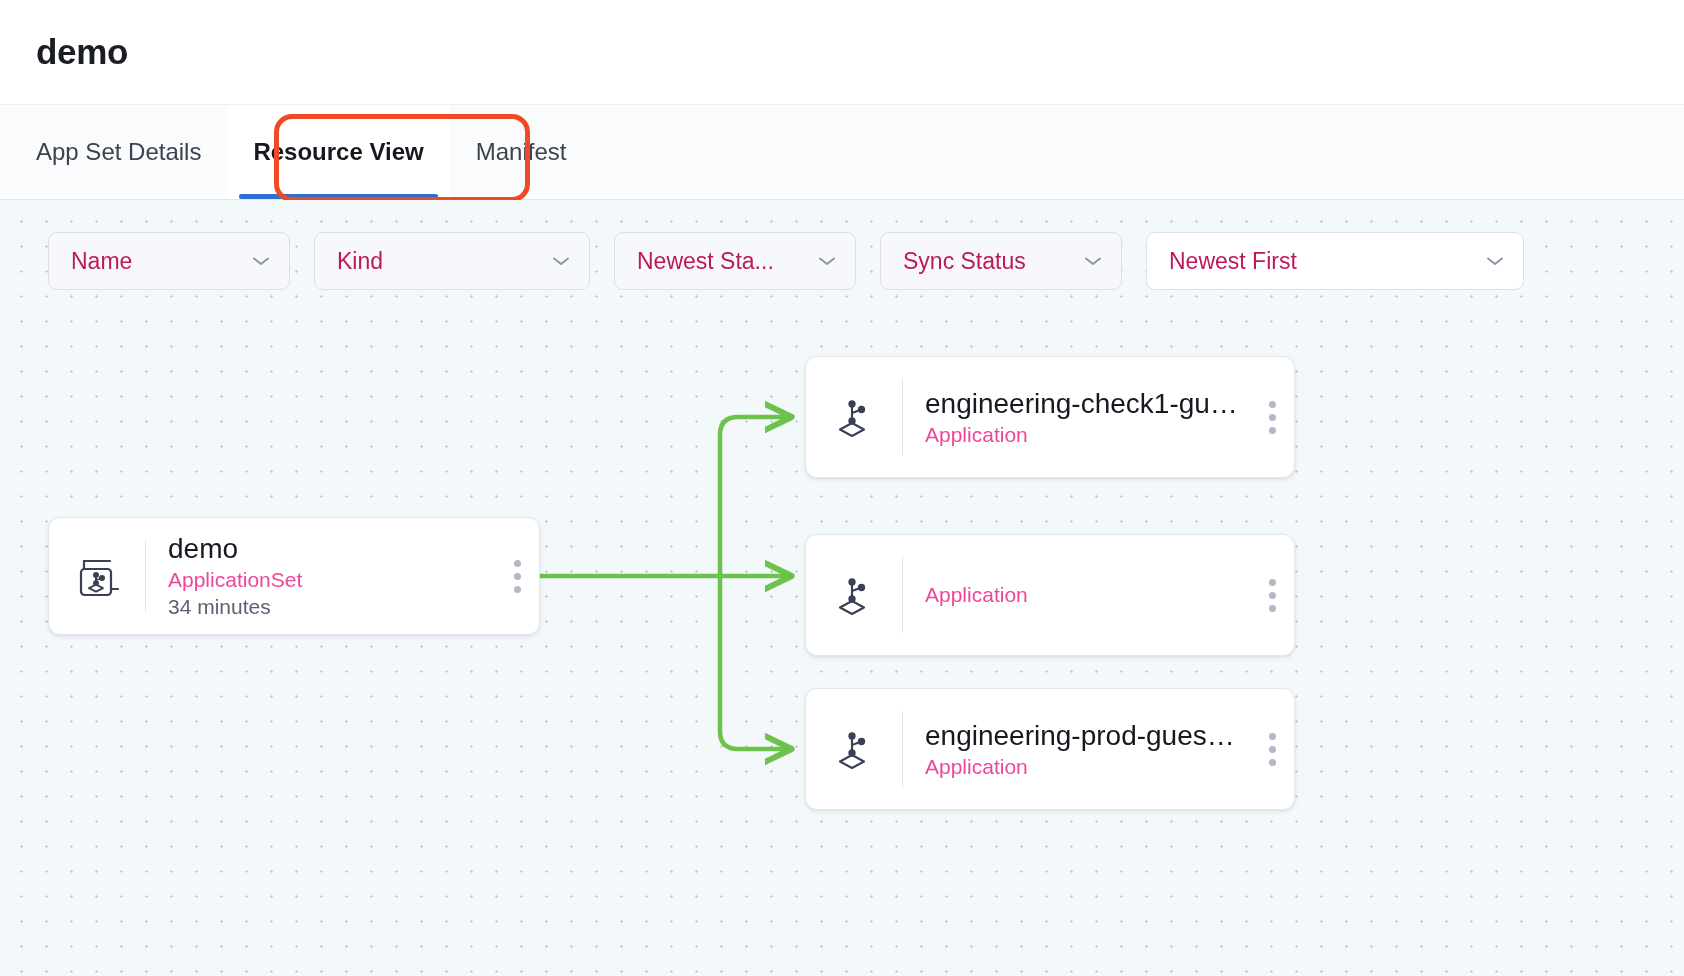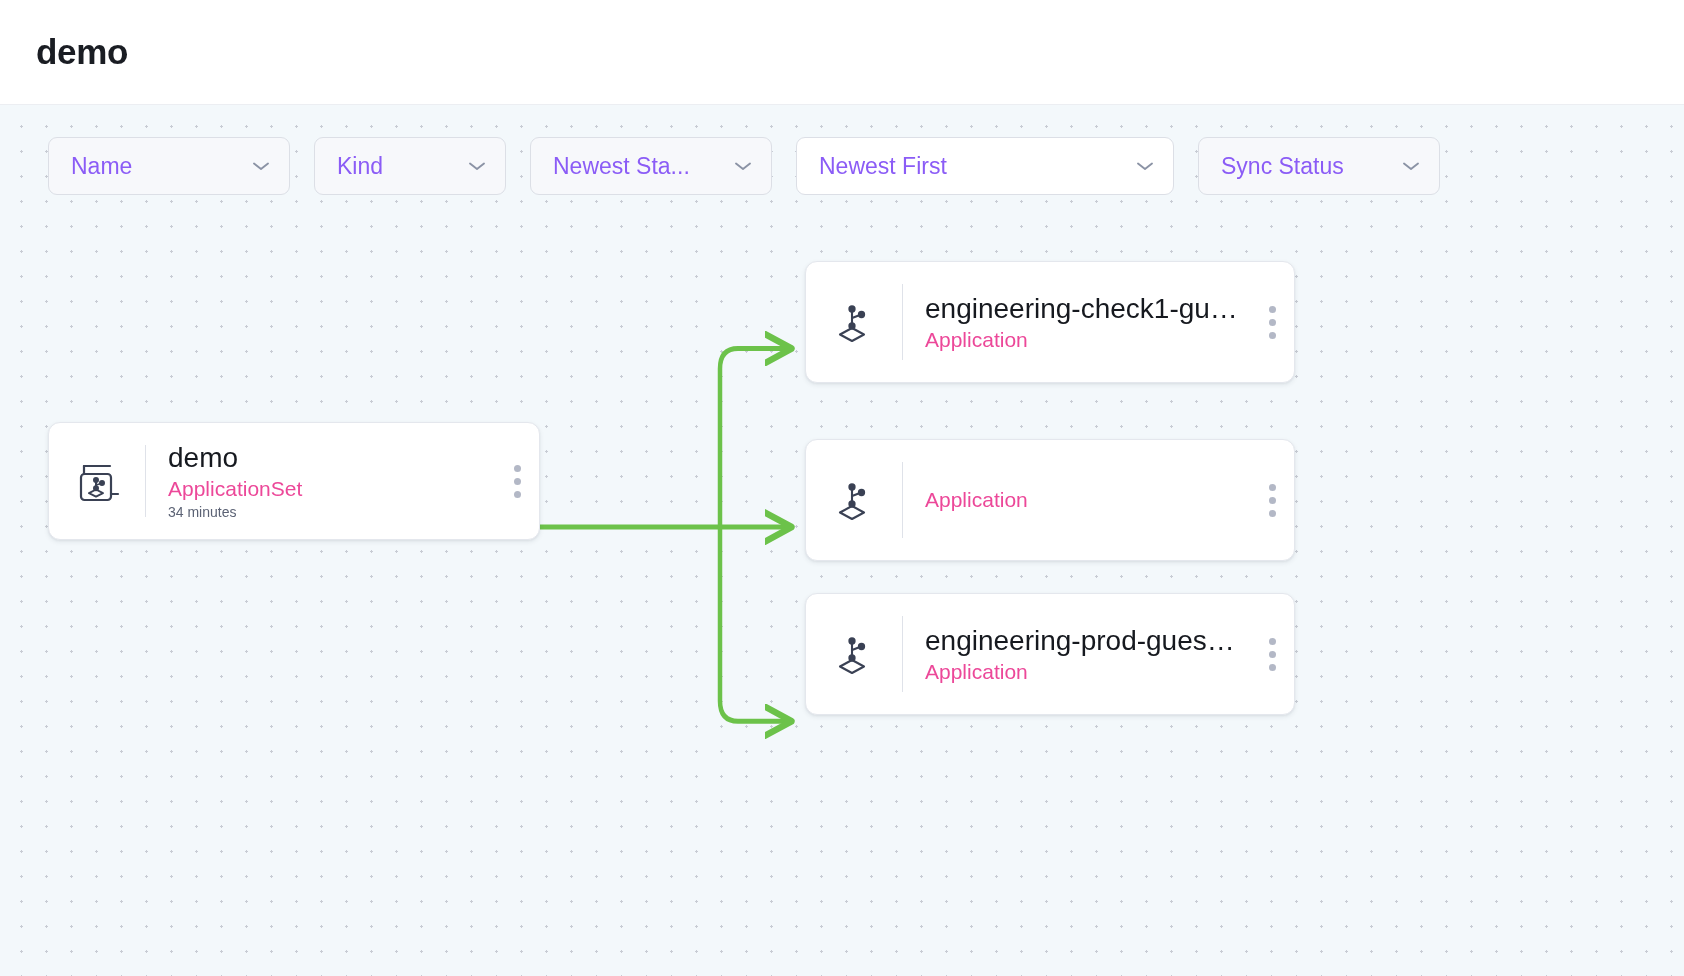--- a/index.html
+++ b/index.html
@@ -114,26 +114,26 @@
   .filter {
     height: 58px;
     display: flex;
     align-items: center;
     justify-content: space-between;
     padding: 0 18px 0 22px;
     background: #f7f8fb;
     border: 1px solid #dcdfe6;
     border-radius: 9px;
     font-size: 23px;
-    color: #8b5cf6;
+    color: #be185d;
     cursor: pointer;
     user-select: none;
   }
   .filter.w-name   { width: 242px; }
-  .filter.w-kind   { width: 192px; }
+  .filter.w-kind   { width: 276px; }
   .filter.w-health { width: 242px; }
   .filter.w-sync   { width: 242px; }
   .filter.sort {
     width: 378px;
     background: #ffffff;
     border-color: #dcdfe6;
   }
   .filter .label {
     overflow: hidden;
     text-overflow: ellipsis;
@@ -199,21 +199,21 @@
     white-space: nowrap;
     overflow: hidden;
     text-overflow: ellipsis;
   }
   .node-kind {
     font-size: 21px;
     color: #ec4899;
     white-space: nowrap;
   }
   .node-age {
-    font-size: 14px;
+    font-size: 21px;
     color: #5b6274;
     white-space: nowrap;
   }
   .node-menu {
     flex: 0 0 auto;
     width: 44px;
     height: 100%;
     display: flex;
     flex-direction: column;
     align-items: center;
@@ -237,20 +237,32 @@
 </style>
 </head>
 <body>
 
 <div class="app">
 
   <div class="page-header">
     <div class="page-title">demo</div>
   </div>
 
+  <div class="tab-bar">
+    <div class="tab">
+      <span>App Set Details</span>
+    </div>
+    <div class="tab active">
+      <span>Resource View</span>
+    </div>
+    <div class="tab">
+      <span>Manifest</span>
+    </div>
+    <div class="tab-highlight"></div>
+  </div>
 
   <div class="canvas">
 
     <div class="filter-bar">
 
       <div class="filter w-name">
         <span class="label">Name</span>
         <span class="chev">
           <svg viewBox="0 0 20 12" width="20" height="12" fill="none" stroke="#8b93a5" stroke-width="1.9" stroke-linecap="round" stroke-linejoin="round">
               <path d="M3 3.5 L10 9 L17 3.5"></path>
@@ -269,31 +281,31 @@
 
       <div class="filter w-health">
         <span class="label">Newest Sta...</span>
         <span class="chev">
           <svg viewBox="0 0 20 12" width="20" height="12" fill="none" stroke="#8b93a5" stroke-width="1.9" stroke-linecap="round" stroke-linejoin="round">
               <path d="M3 3.5 L10 9 L17 3.5"></path>
             </svg>
         </span>
       </div>
 
-      <div class="filter sort">
-        <span class="label">Newest First</span>
+      <div class="filter w-sync">
+        <span class="label">Sync Status</span>
         <span class="chev">
           <svg viewBox="0 0 20 12" width="20" height="12" fill="none" stroke="#8b93a5" stroke-width="1.9" stroke-linecap="round" stroke-linejoin="round">
               <path d="M3 3.5 L10 9 L17 3.5"></path>
             </svg>
         </span>
       </div>
 
-      <div class="filter w-sync">
-        <span class="label">Sync Status</span>
+      <div class="filter sort">
+        <span class="label">Newest First</span>
         <span class="chev">
           <svg viewBox="0 0 20 12" width="20" height="12" fill="none" stroke="#8b93a5" stroke-width="1.9" stroke-linecap="round" stroke-linejoin="round">
               <path d="M3 3.5 L10 9 L17 3.5"></path>
             </svg>
         </span>
       </div>
 
     </div>
 
     <svg class="edges" viewBox="0 0 1684 776" preserveAspectRatio="none">

